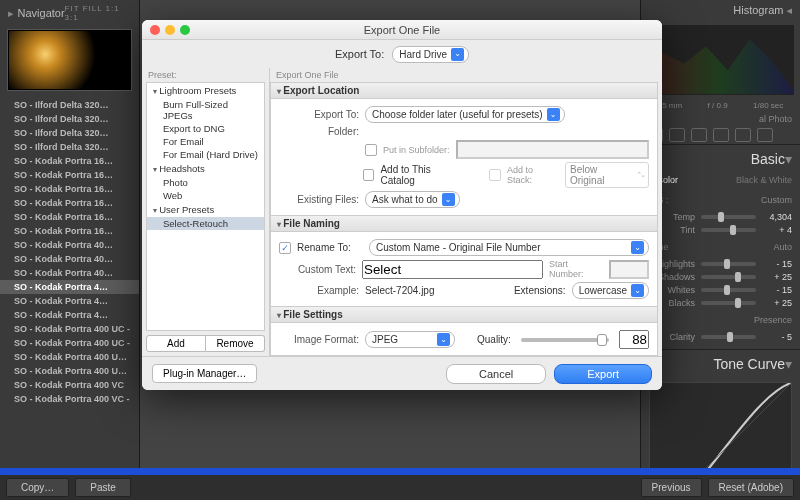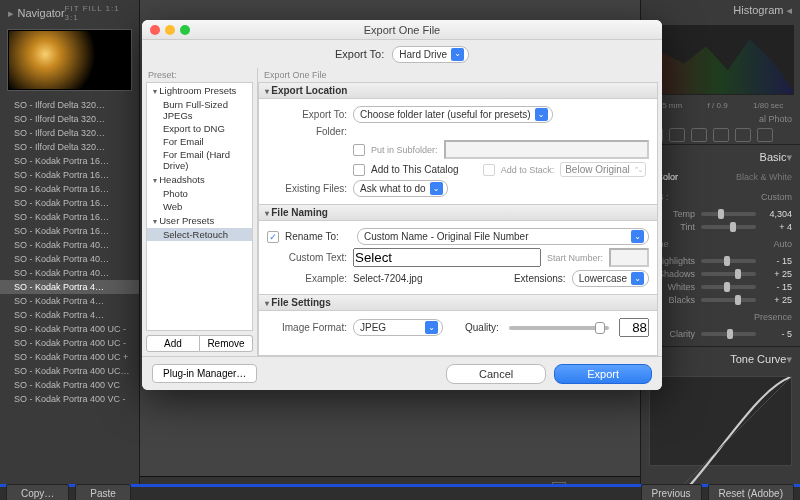--- a/index.html
+++ b/index.html
@@ -10,38 +10,38 @@
 .lr-left { width: 140px; background: #3a3a3a; display: flex; flex-direction: column; border-right: 1px solid #1a1a1a; }
 .lr-right { width: 160px; background: #3a3a3a; border-left: 1px solid #1a1a1a; display:flex; flex-direction:column;}
 .lr-center { flex: 1; background: #444; display:flex; flex-direction:column;}
 .panel-head { display:flex; justify-content:space-between; align-items:center; padding:4px 8px; font-size:11px; color:#bbb;}
 .panel-head .tri::before{content:"▸";margin-right:4px;color:#888;}
 .panel-head.right .tri::before{content:"";}
 .panel-head.right .tri::after{content:" ◂";color:#888;}
 .nav-zoom{font-size:8px;color:#888;letter-spacing:1px;}
 .thumb { margin:4px 8px 8px 8px; height:60px; background:radial-gradient(circle at 30% 40%, #f8d070 0%, #c88820 15%, #000 55%), #111; border:1px solid #000; box-shadow:0 0 0 1px #555;}
 .preset-list{flex:1; overflow:hidden; font-size:9px; color:#bbb;}
-.preset-list .row{padding:2px 8px 2px 14px; white-space:nowrap; overflow:hidden; text-overflow:ellipsis;}
+.preset-list .row{padding:2px 8px 2px 14px; white-space:nowrap; overflow:hidden; text-overflow:ellipsis;font-weight:bold;}
 .preset-list .row.sel{background:#5c5c5c;color:#fff;}
-.lr-bottom{position:absolute;left:0;right:0;bottom:0;height:16px;background:#2e2e2e;border-top:3px solid #1d4ed8;display:flex;align-items:center;}
+.lr-bottom{position:absolute;left:0;right:0;bottom:0;height:32px;background:#2e2e2e;border-top:7px solid #1d4ed8;display:flex;align-items:center;}
 .lr-bottom .btn{background:#444;border:1px solid #222;color:#ccc;padding:3px 14px;font-size:10px;margin-left:6px;border-radius:2px;}
 .lr-bottom .spacer{flex:1;}
 .lr-bottom .rbtn{background:#444;border:1px solid #222;color:#ccc;padding:3px 10px;font-size:10px;margin-right:6px;border-radius:2px;}
 .toolbar{height:24px;background:#333;border-top:1px solid #111;display:flex;align-items:center;padding:0 8px;gap:8px;color:#999;}
 .toolbar .sq{width:14px;height:14px;border:1px solid #666;}
 
 
 .histo{height:70px;margin:4px 6px;background:linear-gradient(to top,#222,#222);position:relative;border:1px solid #222;}
 .histo::before{content:"";position:absolute;inset:0;background:
  linear-gradient(90deg,rgba(255,0,0,.15),rgba(0,255,0,.12),rgba(0,0,255,.15));
  clip-path:polygon(0 100%,0 60%,10% 40%,25% 55%,40% 30%,55% 65%,70% 20%,85% 50%,100% 95%,100% 100%);}
 .histo-info{display:flex;justify-content:space-around;font-size:8px;color:#888;padding:2px 4px;}
 .crop-icons{display:flex;gap:6px;padding:2px 6px;}
 .crop-icons span{width:16px;height:14px;border:1px solid #666;border-radius:2px;}
-.basic-head{display:flex;justify-content:flex-end;padding:6px 8px;font-size:11px;color:#ddd;border-top:1px solid #222;}
+.basic-head{display:flex;justify-content:flex-end;padding:6px 8px;font-size:14px;color:#ddd;border-top:1px solid #222;align-items:flex-end;}
 .basic-head::after{content:" ▾";color:#888;}
 .treat{display:flex;gap:10px;justify-content:flex-end;padding:2px 8px;font-size:9px;}
 .treat .on{color:#fff;}
 .treat .off{color:#777;margin-left:48px;}
 .sliders{padding:4px 8px;font-size:9px;color:#aaa;}
 .srow{display:flex;align-items:center;gap:6px;margin:3px 0;}
 .srow .lab{width:46px;text-align:right;color:#999;}
 .srow .track{flex:1;height:4px;background:#555;position:relative;border-radius:2px;}
 .srow .thumb2{position:absolute;top:-3px;width:6px;height:10px;background:#bbb;border-radius:2px;}
 .srow .val{width:30px;text-align:right;color:#ddd;}
@@ -53,21 +53,21 @@
 .dialog{position:absolute;left:142px;top:20px;width:520px;height:370px;background:#ececec;border-radius:6px;box-shadow:0 10px 40px rgba(0,0,0,.6);display:flex;flex-direction:column;overflow:hidden;color:#333;font-size:10px;}
 .titlebar{height:20px;background:linear-gradient(#f7f7f7,#e5e5e5);display:flex;align-items:center;position:relative;border-bottom:1px solid #ccc;}
 .tl-dots{display:flex;gap:5px;margin-left:8px;}
 .dot{width:10px;height:10px;border-radius:50%;}
 .dot.r{background:#ff5f57;}.dot.y{background:#febc2e;}.dot.g{background:#28c840;}
 .titlebar .ttl{position:absolute;left:0;right:0;text-align:center;font-size:11px;color:#444;}
 .exportto{height:28px;display:flex;align-items:center;justify-content:center;gap:8px;font-size:11px;background:#ececec;}
 .select{display:inline-flex;align-items:center;background:#fff;border:1px solid #bbb;border-radius:8px;padding:1px 4px 1px 6px;font-size:10px;color:#333;gap:4px;}
 .select .chev{width:13px;height:13px;background:#3b82f6;border-radius:2px;display:flex;align-items:center;justify-content:center;color:#fff;font-size:8px;line-height:1;}
 .body{flex:1;display:flex;overflow:hidden;}
-.p-left{width:116px;background:#ececec;border-right:1px solid #ccc;display:flex;flex-direction:column;}
+.p-left{width:128px;background:#ececec;border-right:1px solid #ccc;display:flex;flex-direction:column;}
 .p-left .phead{font-size:9px;color:#888;padding:2px 6px;}
 .p-tree{flex:1;background:#fff;border:1px solid #ccc;margin:0 4px;font-size:9.5px;overflow:hidden;}
 .p-tree .grp{padding:2px 4px 2px 6px;color:#333;}
 .p-tree .grp::before{content:"▾ ";color:#666;font-size:8px;}
 .p-tree .item{padding:1px 4px 1px 16px;color:#333;}
 .p-tree .item.sel{background:#cdd7e3;}
 .p-btns{display:flex;margin:4px;gap:0;}
 .p-btns button{flex:1;font-size:10px;padding:2px 0;background:#fff;border:1px solid #bbb;}
 .p-btns button:first-child{border-radius:3px 0 0 3px;}
 .p-btns button:last-child{border-radius:0 3px 3px 0;border-left:none;}

